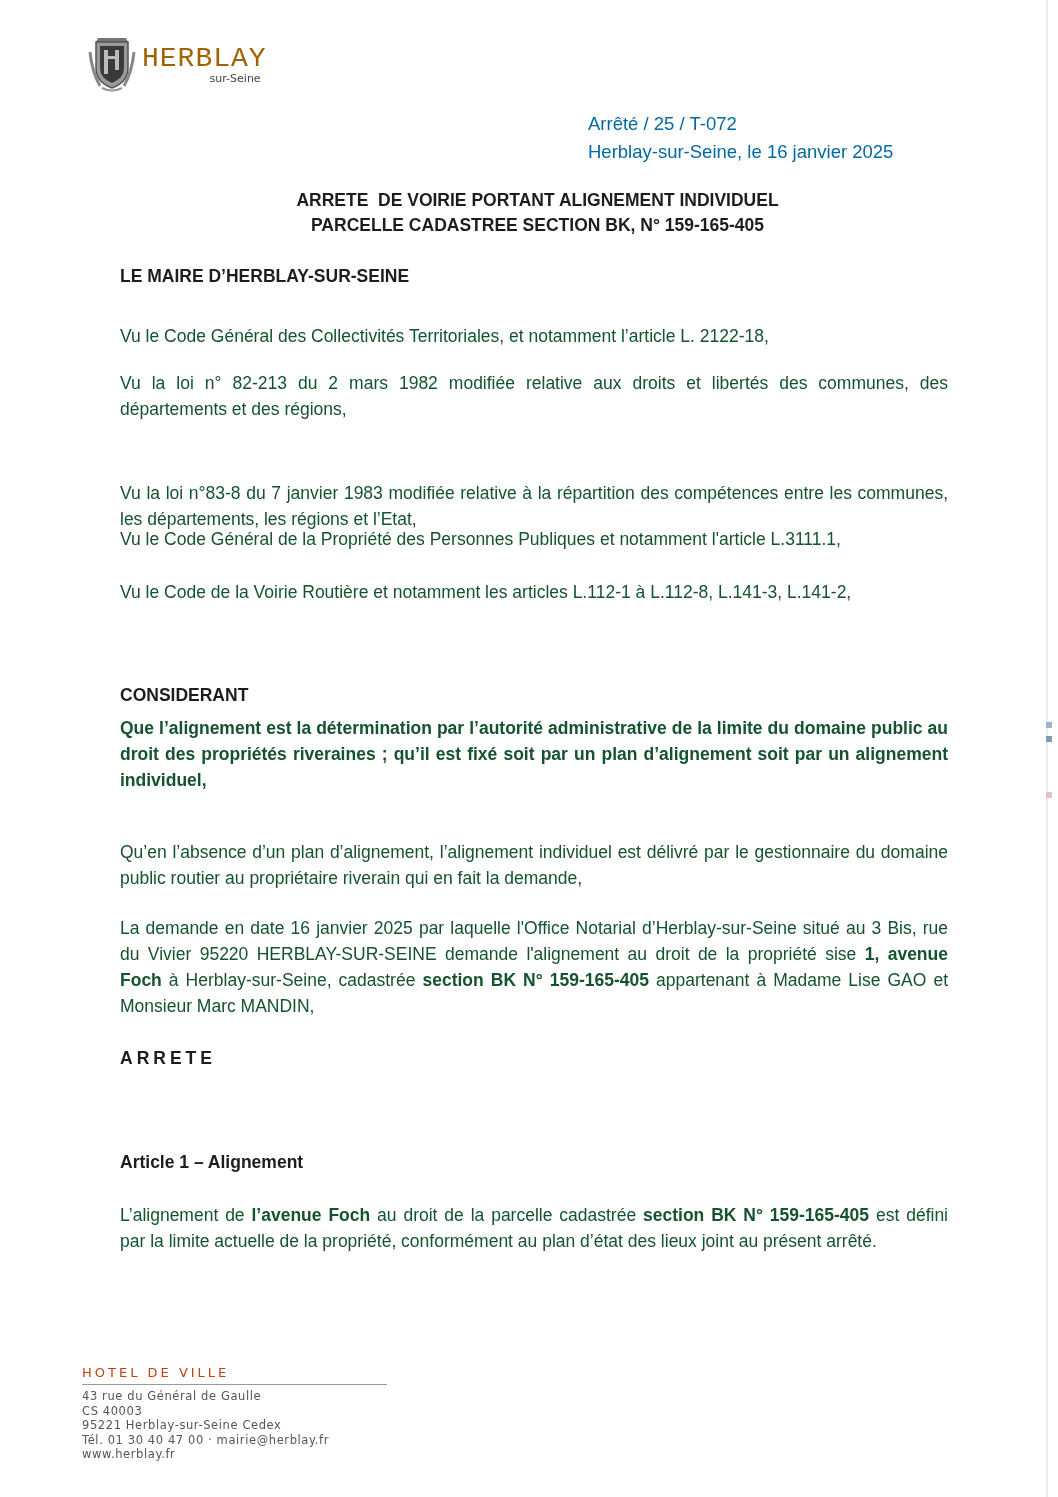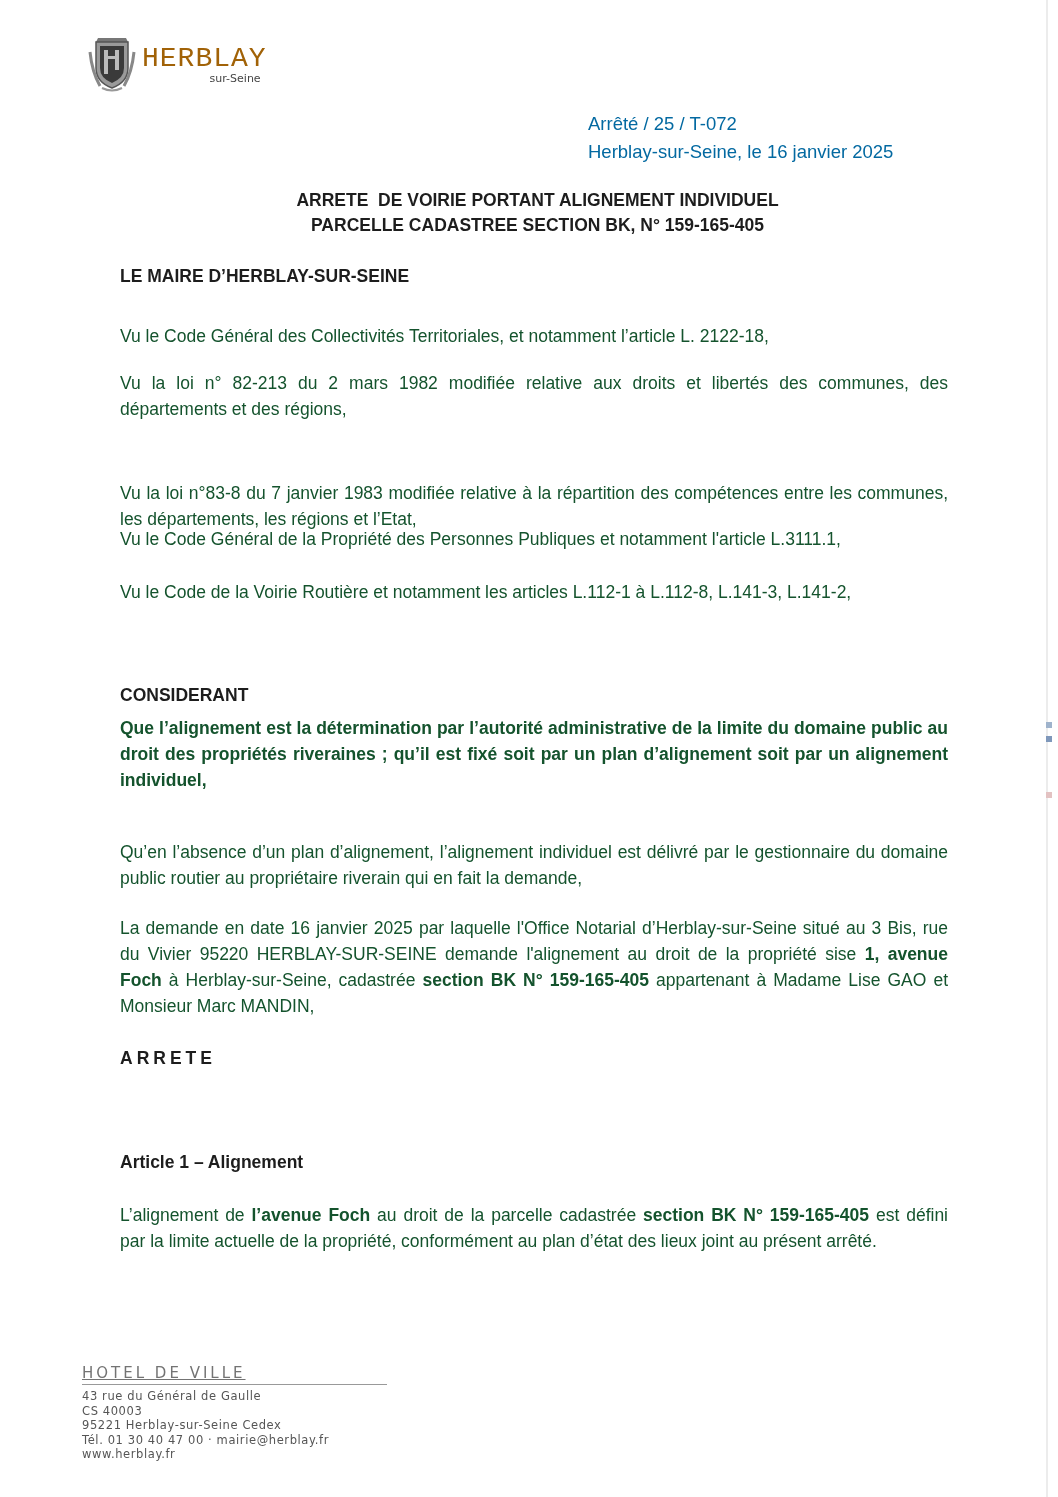--- a/index.html
+++ b/index.html
@@ -21,21 +21,21 @@
   .title.l1 { top: 188px; }
   .title.l2 { top: 213px; }
 
   .block { position: absolute; left: 120px; width: 828px; font-size: 17.5px; line-height: 26px; color: #14532d; }
   .block.justify { text-align: justify; text-align-last: left; }
   .heading { position: absolute; left: 120px; font-weight: bold; font-size: 17.5px; color: #1d1d1d; }
   .spaced { letter-spacing: 4px; }
   b { font-weight: bold; }
 
   .footer { position: absolute; left: 82px; top: 1364px; width: 320px; font-family: "DejaVu Sans", sans-serif; color: #555; }
-  .footer-title { font-size: 15px; letter-spacing: 3px; color: #737373; line-height: 18px; text-decoration: underline; }
+  .footer-title { font-size: 13px; letter-spacing: 3px; color: #c2410c; line-height: 18px; }
   .footer-rule { height: 1px; background: #999; margin: 2px 0 4px 0; width: 305px; }
   .footer-line { font-size: 11.5px; line-height: 14.5px; letter-spacing: 0.6px; color: #555; }
 </style>
 </head>
 <body>
 
 <div class="page">
   <div class="scanline"></div>
   <div class="scanmark" style="top:722px;background:#9fb3cc;"></div>
   <div class="scanmark" style="top:736px;background:#7f98bb;"></div>

